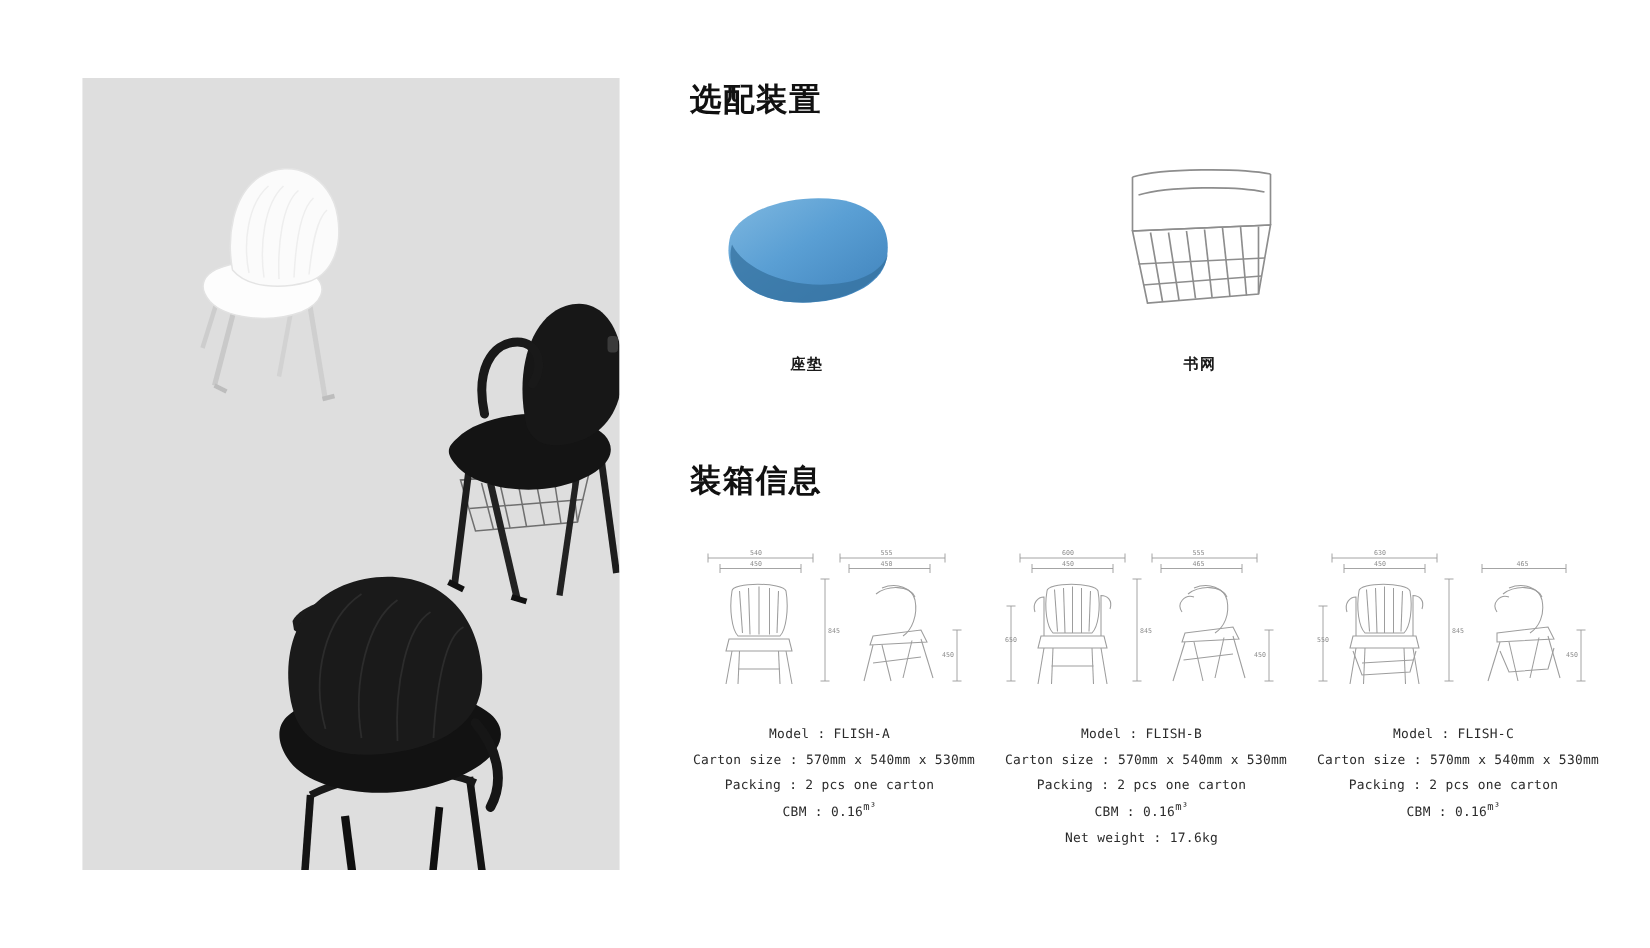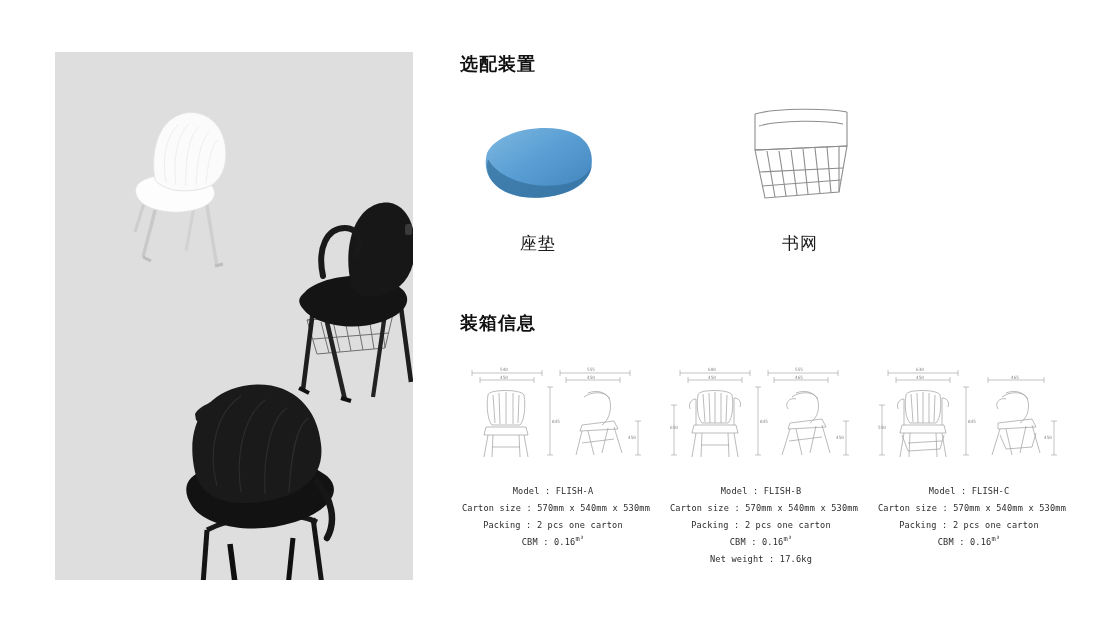--- a/index.html
+++ b/index.html
@@ -29,21 +29,21 @@
   .photo-panel svg { display: block; }
 
   
   .content {
     position: absolute;
     left: 460px;
     top: 52px;
     width: 600px;
   }
   .section-title {
-    font-size: 18px;
+    font-size: 21px;
     font-weight: bold;
     letter-spacing: 1px;
     color: #111;
     margin: 0 0 30px 0;
     font-family: "DejaVu Sans", sans-serif;
   }
   .section-title.second {
     margin-top: 56px;
     font-family: Liberation Serif, serif;
   }
@@ -59,22 +59,22 @@
     text-align: center;
   }
   .acc-art {
     height: 110px;
     display: flex;
     align-items: center;
     justify-content: center;
   }
   .acc-label {
     margin-top: 16px;
-    font-size: 17px;
-    font-weight: normal;
+    font-size: 10px;
+    font-weight: bold;
     letter-spacing: 1px;
     font-family: "DejaVu Sans", sans-serif;
   }
 
   
   .packing {
     display: flex;
     gap: 26px;
     padding-left: 2px;
     text-align: center;

